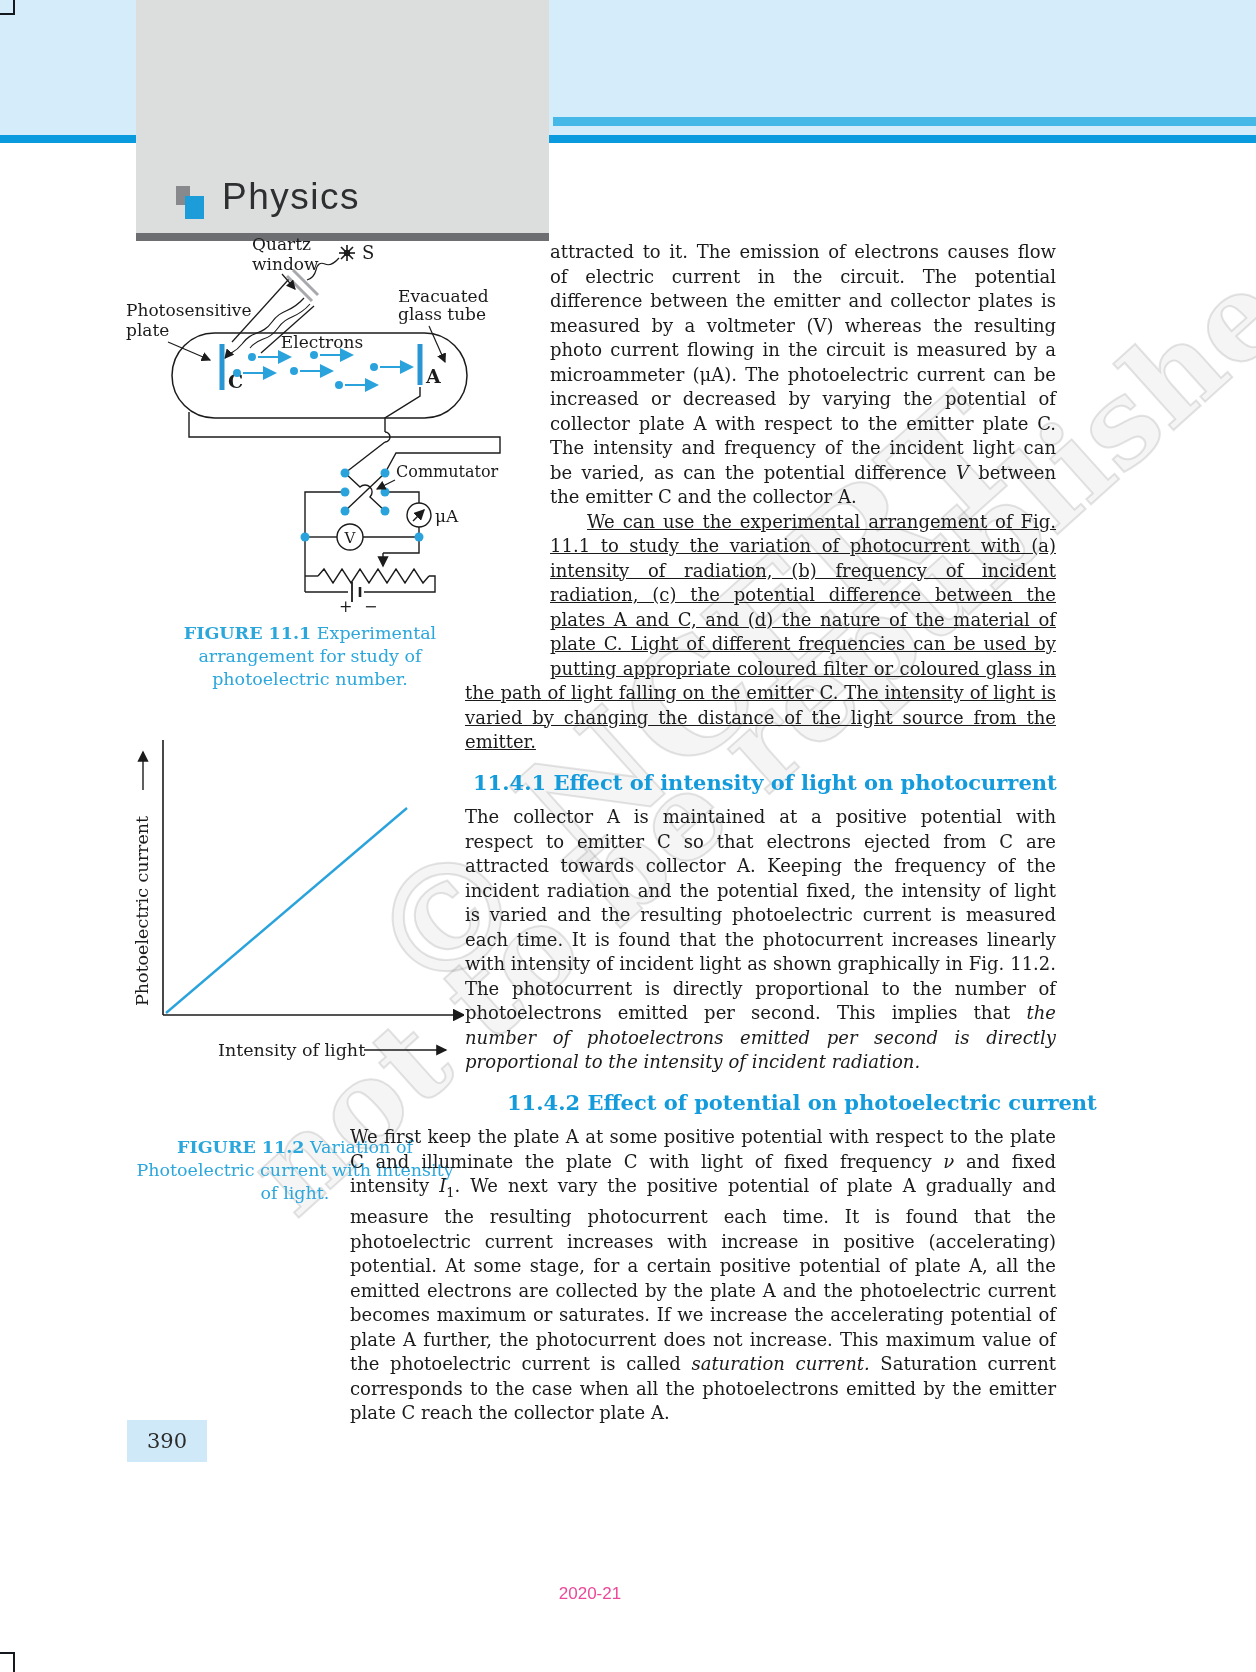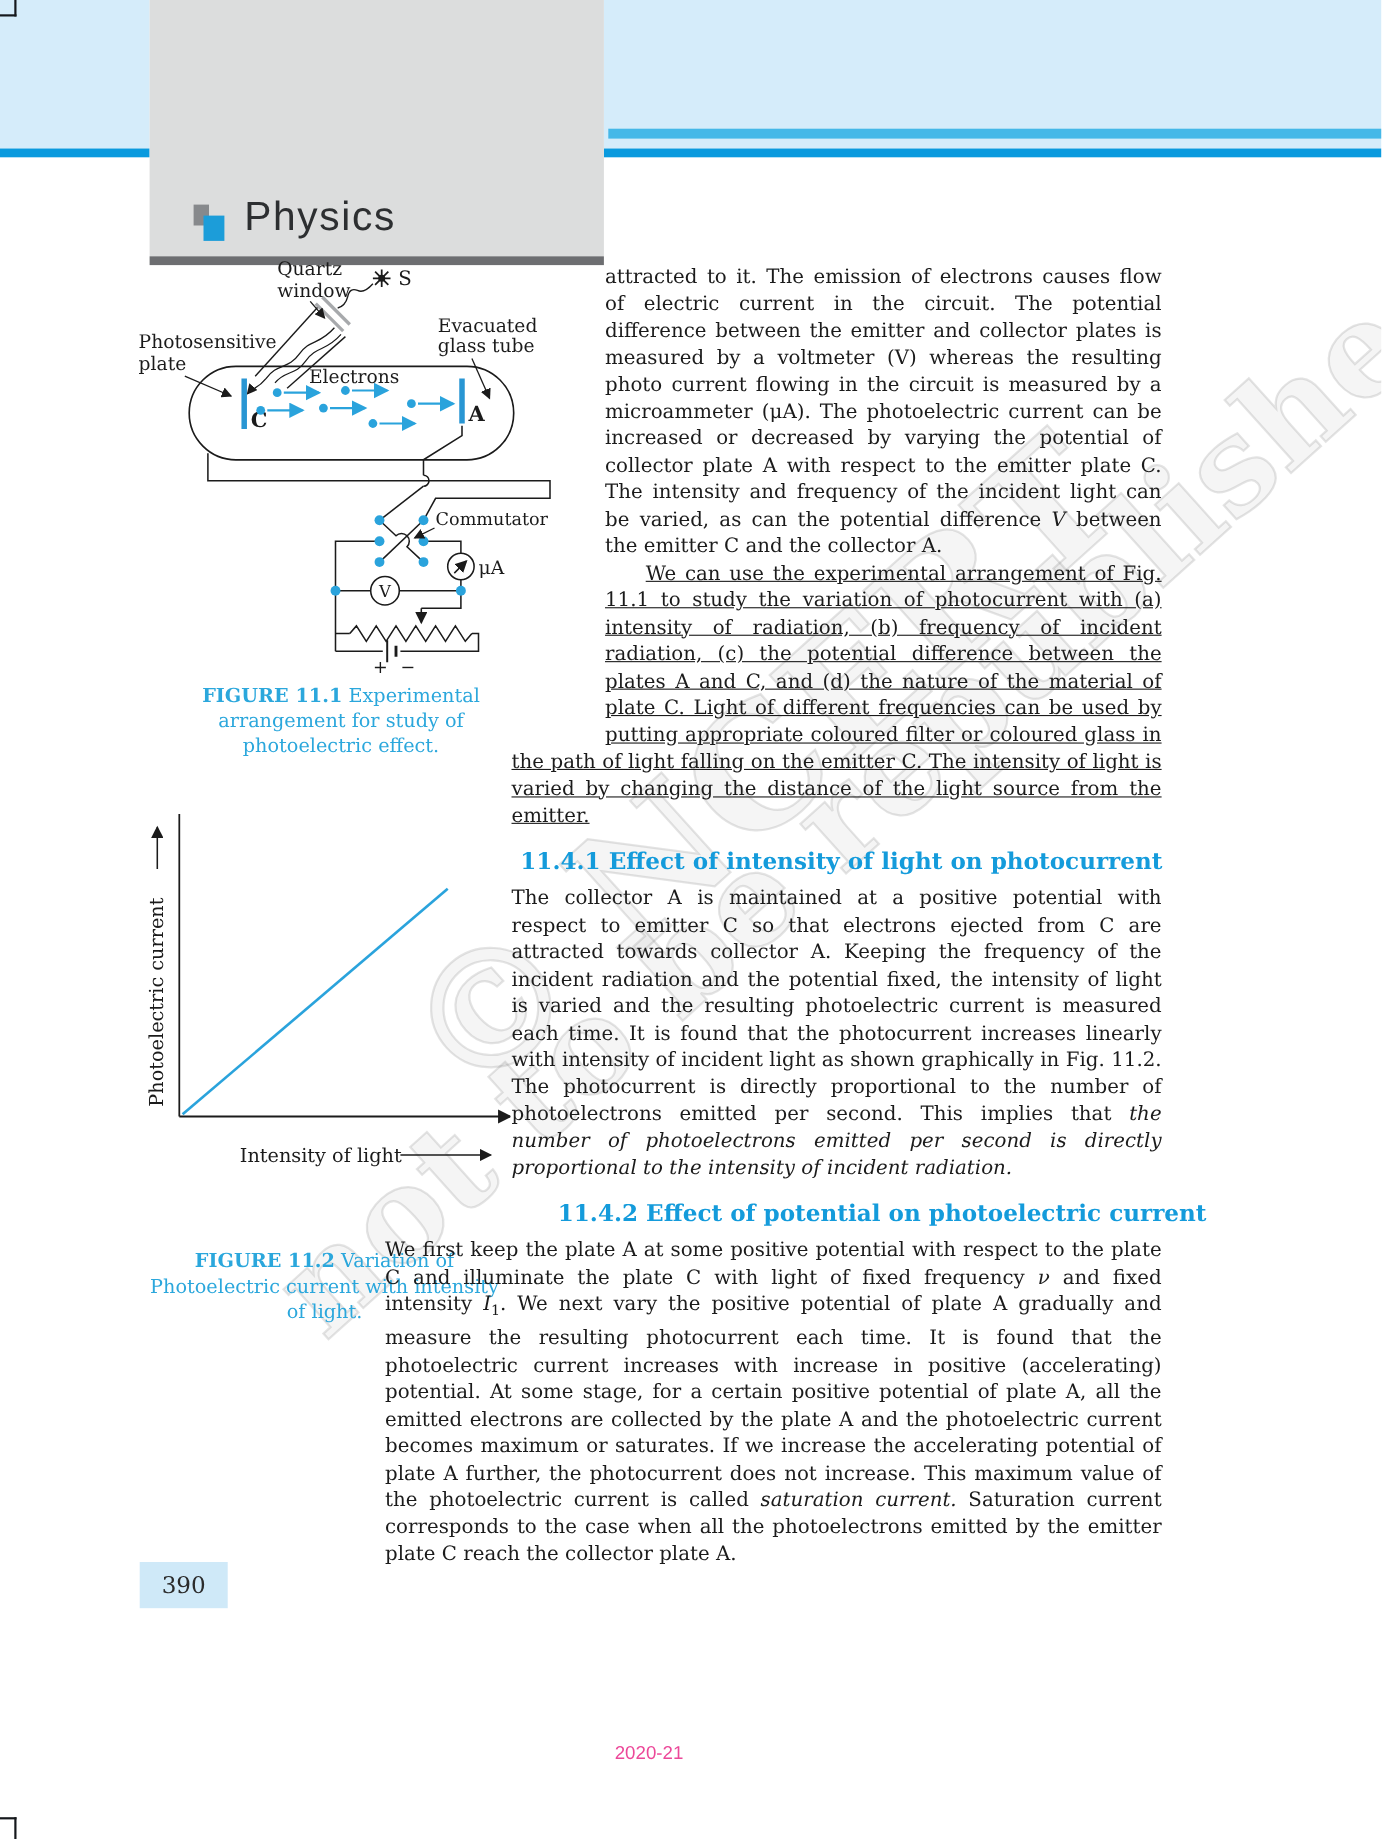--- a/index.html
+++ b/index.html
@@ -202,21 +202,21 @@
       <text x="226" y="307" font-size="15" text-anchor="middle">V</text>
     </g>
 
     <text x="215" y="376" font-size="16">+</text>
     <text x="240" y="376" font-size="16">−</text>
 
     <text x="272" y="241" font-size="16">Commutator</text>
     <line x1="271" y1="244" x2="253" y2="253" stroke="#1b1b1b" stroke-width="1.2" marker-end="url(#mk)"></line>
   </svg>
 
-  <div class="fig-caption" id="fig1-caption"><span class="b">FIGURE 11.1</span><span> Experimental arrangement for  study of photoelectric effect.</span></div>
+  <div class="fig-caption" id="fig1-caption"><span class="b">FIGURE 11.1</span><span> Experimental arrangement for  study of photoelectric number.</span></div>
 
   <svg class="fig-svg" style="left:124px;top:700px;" width="340" height="380" viewBox="0 0 340 380">
     <defs>
       <marker id="mk2" markerWidth="9" markerHeight="8" refX="7" refY="4" orient="auto">
         <path d="M0,0 L8,4 L0,8 Z" fill="#1b1b1b"></path>
       </marker>
     </defs>
     <line x1="39" y1="40" x2="39" y2="315" stroke="#1b1b1b" stroke-width="1.6"></line>
     <line x1="39" y1="315" x2="340" y2="315" stroke="#1b1b1b" stroke-width="1.6" marker-end="url(#mk2)"></line>
     <line x1="42" y1="313" x2="283" y2="108" stroke="#2aa3dc" stroke-width="2.4"></line>

